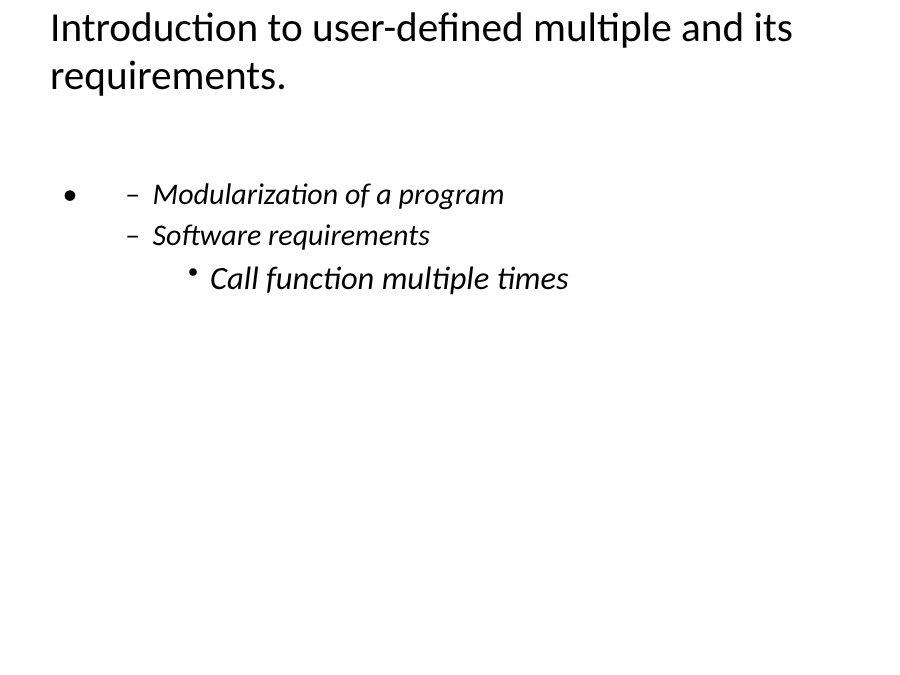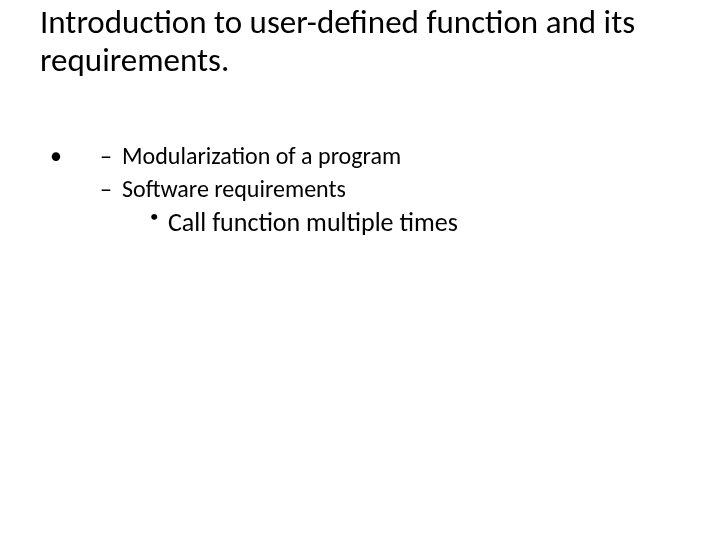--- a/index.html
+++ b/index.html
@@ -41,20 +41,21 @@
     content: "•";
     position: absolute;
     left: 2px;
     top: 0;
     font-size: 24px;
   }
   ul.l2 {
     list-style: none;
     margin: 4px 0 0 0;
     padding: 0 0 0 24px;
+    font-style: italic;
   }
   ul.l2 > li {
     font-size: 24px;
     line-height: 1.3;
     margin: 0 0 2px 0;
     padding-left: 22px;
     position: relative;
   }
   ul.l2 > li::before {
     content: "–";
@@ -79,21 +80,21 @@
     position: absolute;
     left: 0;
     top: 0;
     font-size: 17px;
   }
 </style>
 </head>
 <body>
 
 <div class="slide">
-  <h1 class="title">Introduction to user-defined function and its requirements.</h1>
+  <h1 class="title">Introduction to user-defined multiple and its requirements.</h1>
 
   <ul class="l1">
     <li>
       <ul class="l2">
         <li>
           <span>Modularization of a program</span>
         </li>
         <li>
           <span>Software requirements</span>
           <ul class="l3">

